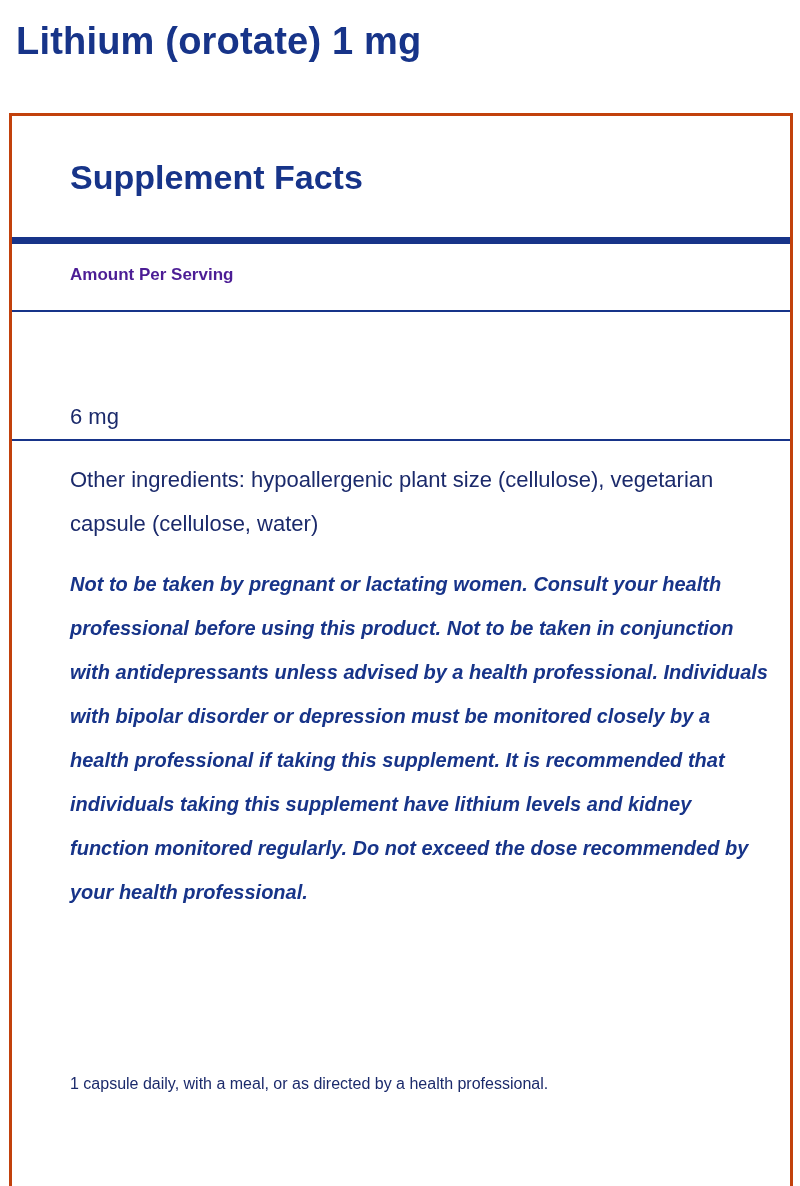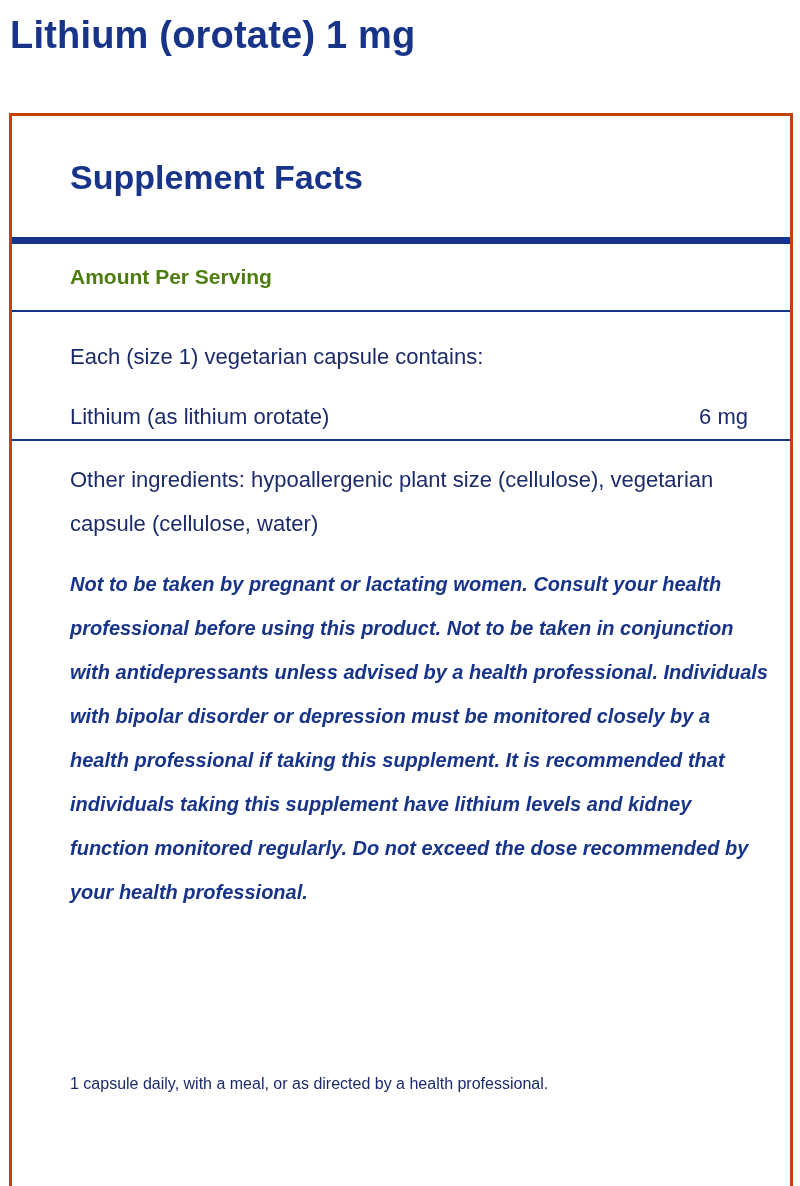--- a/index.html
+++ b/index.html
@@ -1,26 +1,26 @@
 <!DOCTYPE html>
 <html><head>
 <meta charset="utf-8">
 <style>
   html, body { margin: 0; padding: 0; background: #ffffff; }
   body { width: 800px; height: 1186px; position: relative; overflow: hidden;
          font-family: "Liberation Sans", "DejaVu Sans", sans-serif; color: #1b2a6b; }
-  .title { position: absolute; left: 8px; top: 12px; margin: 2px;
+  .title { position: absolute; left: 8px; top: 12px; margin: 8px;
            font-size: 38px; font-weight: 700; color: #173489; letter-spacing: 0.2px; }
   .box { position: absolute; left: 9px; top: 107px; width: 778px; height: 1072px;
          border: 3px solid #c2410c; box-sizing: content-box; margin-top: 6px; }
   .sf-head { position: absolute; left: 0; top: 0; width: 100%; height: 120px; }
   .sf-title { position: absolute; left: 58px; top: 42px; margin: 0;
               font-size: 34px; font-weight: 700; color: #173489; }
   .thick { position: absolute; left: 0; top: 121px; width: 100%; height: 7px; background: #173489; }
-  .aps { position: absolute; left: 58px; top: 149px; font-size: 21px; font-weight: 700; color: #4d7c0f; }
+  .aps { position: absolute; left: 58px; top: 149px; font-size: 17px; font-weight: 700; color: #4c1d95; }
   .thin1 { position: absolute; left: 0; top: 194px; width: 100%; height: 2px; background: #173489; }
   .each { position: absolute; left: 58px; top: 228px; font-size: 22px; color: #1b2a6b; }
   .ingr-row { position: absolute; left: 58px; right: 42px; top: 288px; font-size: 22px; color: #1b2a6b;
               display: flex; justify-content: space-between; }
   .thin2 { position: absolute; left: 0; top: 323px; width: 100%; height: 2px; background: #173489; }
   .other { position: absolute; left: 58px; top: 342px; width: 700px; font-size: 22px; line-height: 44px; color: #1b2a6b; }
   .warn { position: absolute; left: 58px; top: 446px; width: 700px; font-size: 20px; line-height: 44px;
           font-weight: 700; font-style: italic; color: #173489; }
   .dir { position: absolute; left: 58px; top: 946px; width: 700px; font-size: 16px; line-height: 44px; color: #1b2a6b; }
 </style>
@@ -29,22 +29,20 @@
 
 <h1 class="title">Lithium (orotate) 1 mg</h1>
 
 <div class="box">
   <div class="sf-head">
     <h2 class="sf-title">Supplement Facts</h2>
   </div>
   <div class="thick"></div>
   <div class="aps">Amount Per Serving</div>
   <div class="thin1"></div>
-  <div class="each">Each (size 1) vegetarian capsule contains:</div>
   <div class="ingr-row">
-    <span>Lithium (as lithium orotate)</span>
     <span>6 mg</span>
   </div>
   <div class="thin2"></div>
   <div class="other">Other ingredients: hypoallergenic plant size (cellulose), vegetarian capsule (cellulose, water)</div>
   <div class="warn">Not to be taken by pregnant or lactating women. Consult your health professional before using this product. Not to be taken in conjunction with antidepressants unless advised by a health professional. Individuals with bipolar disorder or depression must be monitored closely by a health professional if taking this supplement. It is recommended that individuals taking this supplement have lithium levels and kidney function monitored regularly. Do not exceed the dose recommended by your health professional.</div>
   <div class="dir">1 capsule daily, with a meal, or as directed by a health professional.</div>
 </div>
 
 </body></html>

